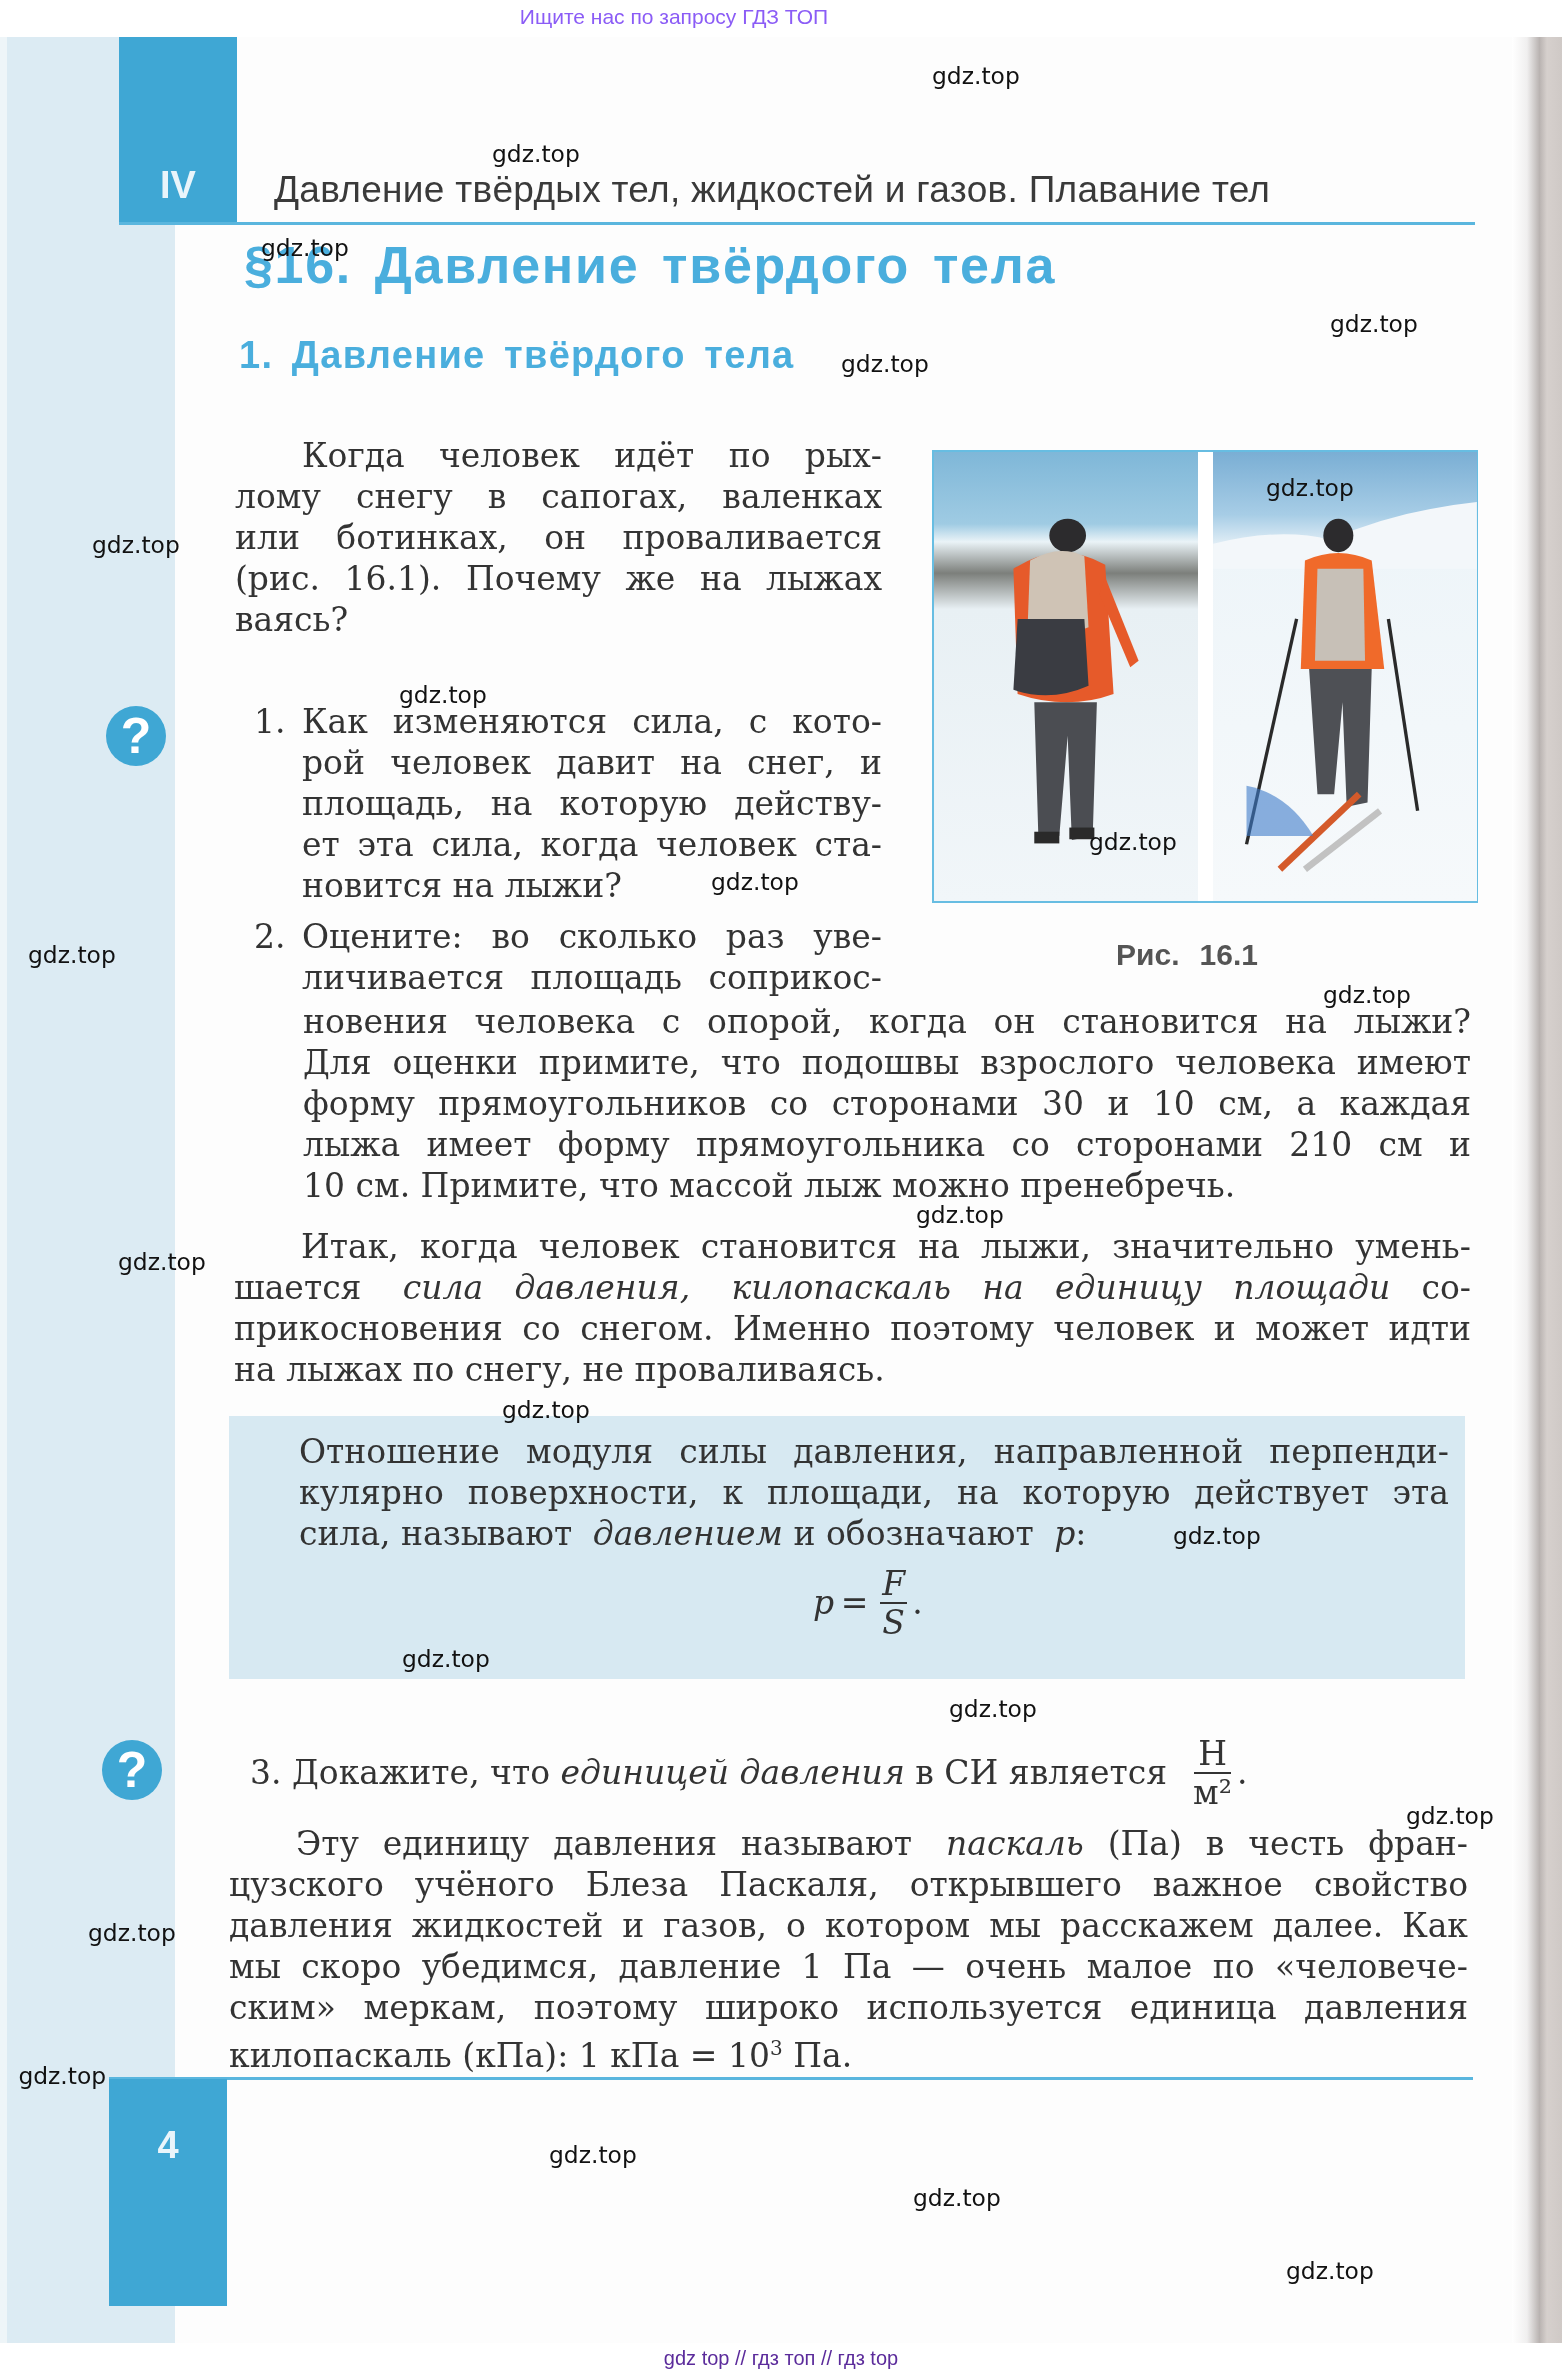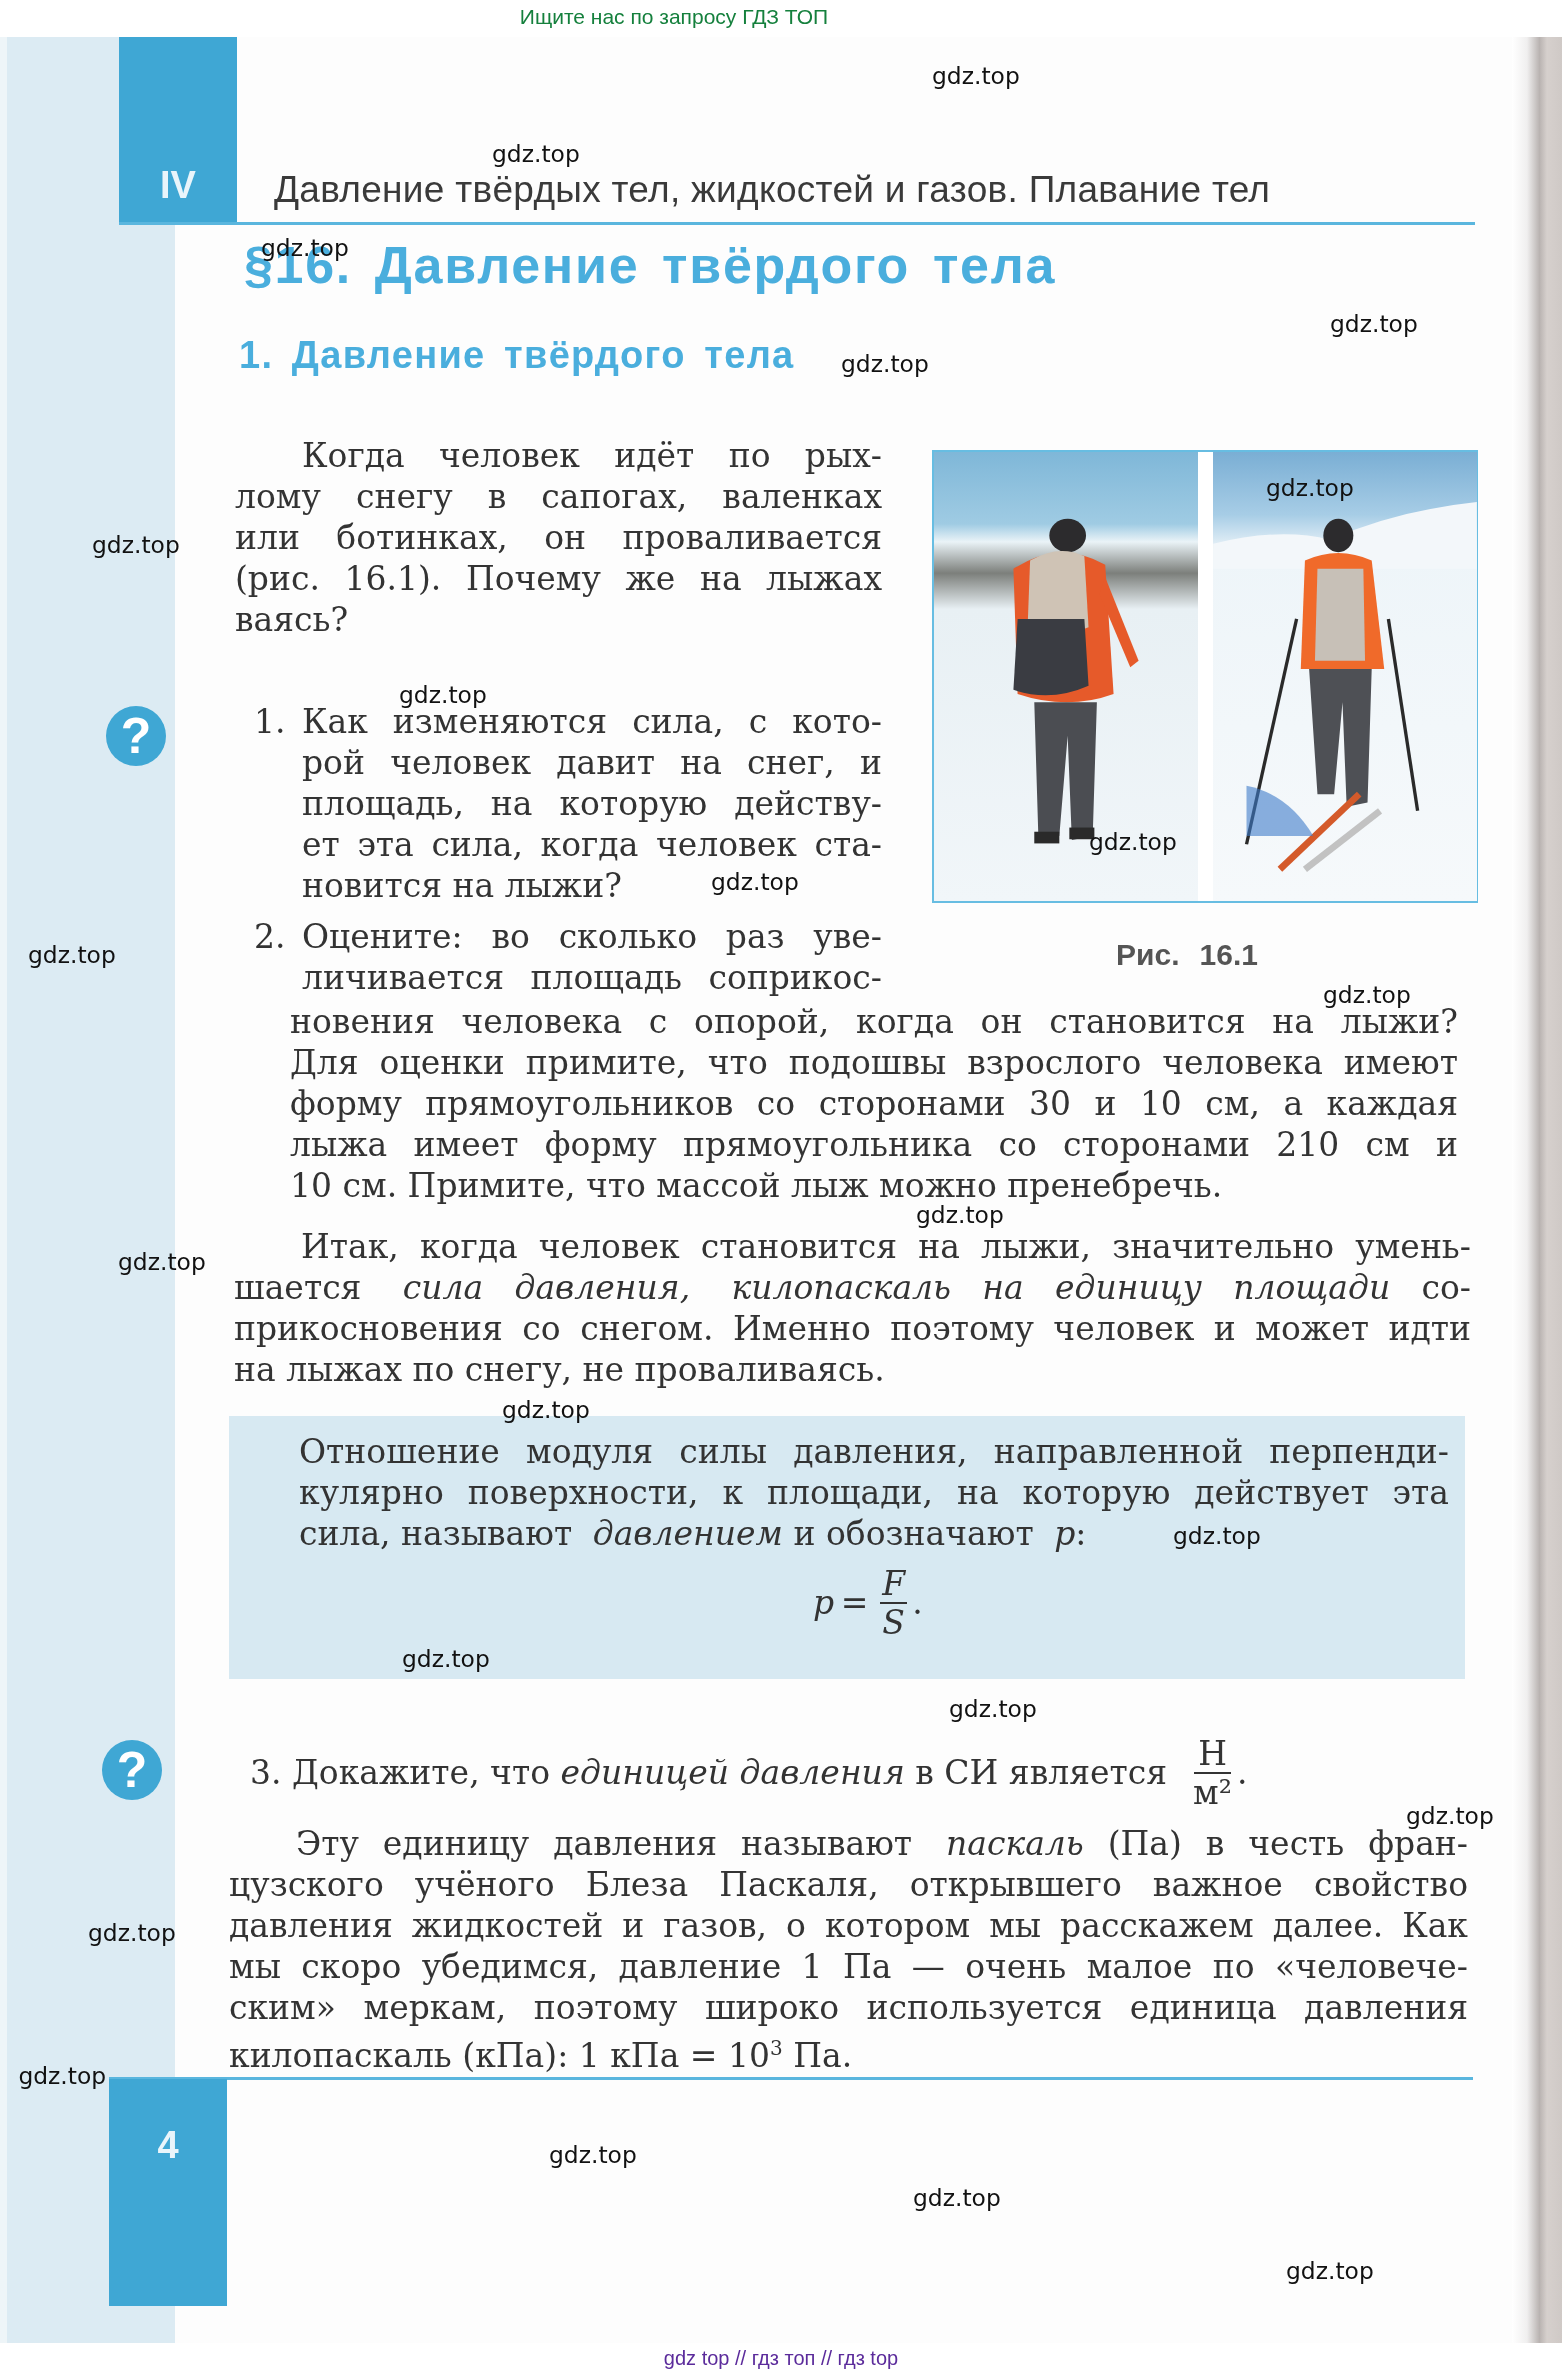--- a/index.html
+++ b/index.html
@@ -3,21 +3,21 @@
 <meta charset="utf-8">
 <style>
   html, body { margin: 0; padding: 0; }
   body {
     width: 1562px; height: 2377px; position: relative; overflow: hidden;
     background: #ffffff;
     font-family: "DejaVu Serif", serif;
   }
   .top-banner {
     position: absolute; left: 0; top: 0; width: 1348px; height: 37px;
-    text-align: center; color: #15803d; font-family: "Liberation Sans", sans-serif;
+    text-align: center; color: #8b5cf6; font-family: "Liberation Sans", sans-serif;
     font-size: 21px; line-height: 33px;
   }
   .bottom-banner {
     position: absolute; left: 0; top: 2342px; width: 1562px; height: 35px;
     text-align: center; color: #5b2b9b; font-family: "Liberation Sans", sans-serif;
     font-size: 20px; line-height: 33px;
   }
   .page {
     position: absolute; left: 0; top: 37px; width: 1562px; height: 2306px;
     background: #fdfdfd;
@@ -81,21 +81,21 @@
   .text .line { display: block; text-align: justify; text-align-last: justify; white-space: nowrap; }
   .text .line.last { text-align-last: left; }
   .text .line.indent { text-indent: 67px; }
   .text i { font-style: italic; margin-left: 10px; }
   .intro { left: 235px; top: 435px; width: 647px; }
   .q-num { position: absolute; left: 0; top: 0; }
   .q1 { position: absolute; left: 254px; top: 701px; width: 628px; }
   .q1 .body { margin-left: 48px; }
   .q2-head { position: absolute; left: 254px; top: 916px; width: 628px; }
   .q2-head .body { margin-left: 48px; }
-  .q2-rest { position: absolute; left: 290px; top: 1001px; width: 1168px; }
+  .q2-rest { position: absolute; left: 303px; top: 1001px; width: 1168px; }
   .para2 { left: 234px; top: 1226px; width: 1237px; }
   .definition-box {
     position: absolute; left: 229px; top: 1416px; width: 1236px; height: 263px;
     background: #d7e9f2;
   }
   .definition-text { left: 299px; top: 1431px; width: 1150px; }
   .formula {
     position: absolute; left: 813px; top: 1565px; font-size: 33px; color: #333;
     font-style: italic; display: flex; align-items: center;
   }

